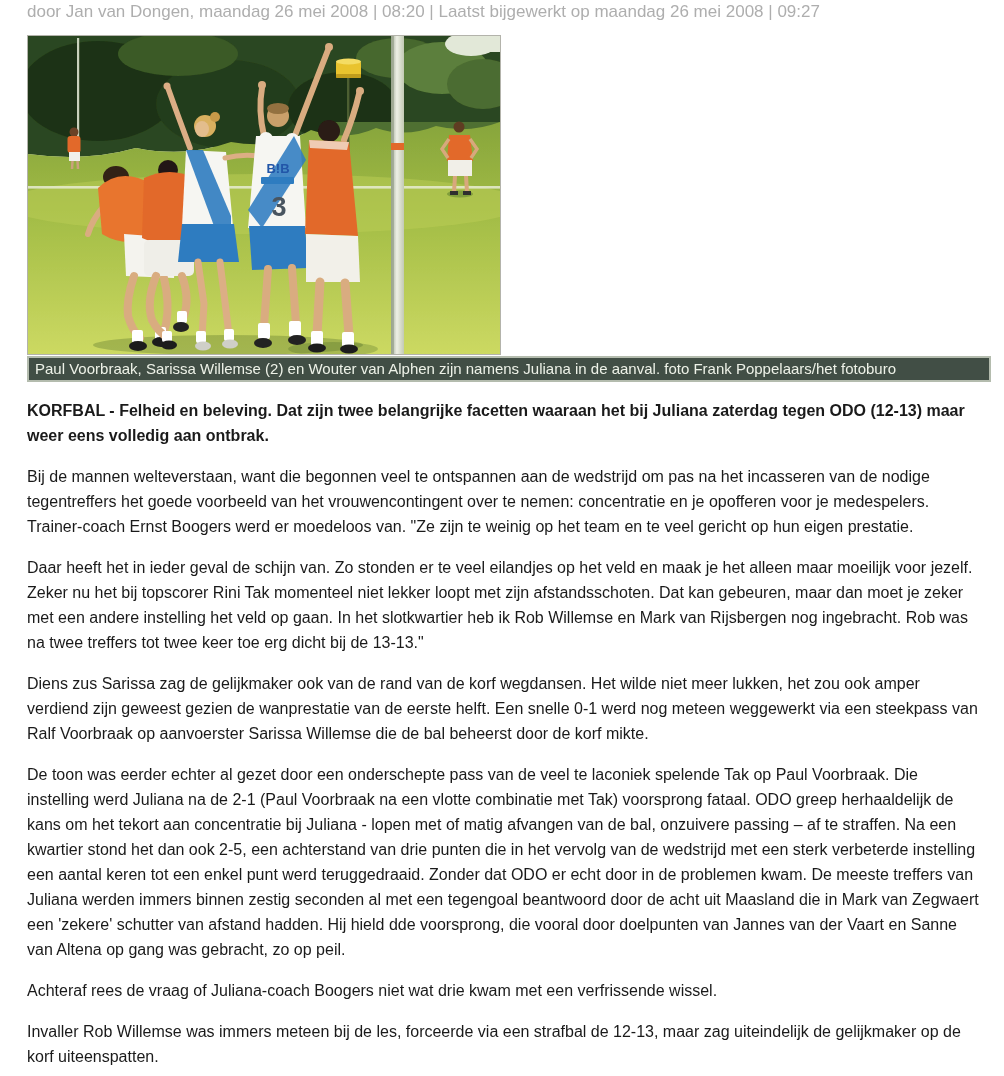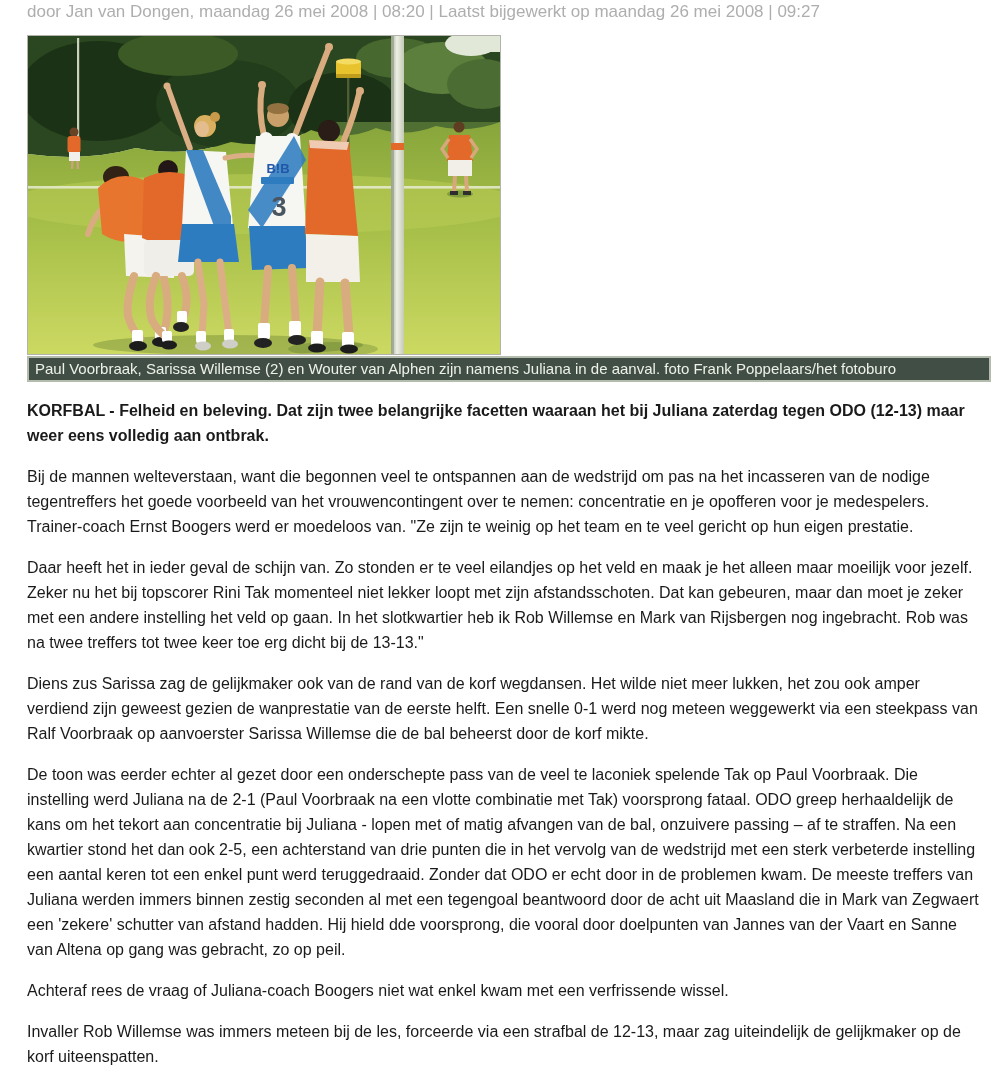--- a/index.html
+++ b/index.html
@@ -243,17 +243,17 @@
     </div>
     <figcaption class="caption">Paul Voorbraak, Sarissa Willemse (2) en Wouter van Alphen zijn namens Juliana in de aanval. foto Frank Poppelaars/het fotoburo</figcaption>
   </figure>
 
   <div class="bodytext">
     <p class="lead">KORFBAL - Felheid en beleving. Dat zijn twee belangrijke facetten waaraan het bij Juliana zaterdag tegen ODO (12-13) maar weer eens volledig aan ontbrak.</p>
     <p>Bij de mannen welteverstaan, want die begonnen veel te ontspannen aan de wedstrijd om pas na het incasseren van de nodige tegentreffers het goede voorbeeld van het vrouwencontingent over te nemen: concentratie en je opofferen voor je medespelers. Trainer-coach Ernst Boogers werd er moedeloos van. "Ze zijn te weinig op het team en te veel gericht op hun eigen prestatie.</p>
     <p>Daar heeft het in ieder geval de schijn van. Zo stonden er te veel eilandjes op het veld en maak je het alleen maar moeilijk voor jezelf. Zeker nu het bij topscorer Rini Tak momenteel niet lekker loopt met zijn afstandsschoten. Dat kan gebeuren, maar dan moet je zeker met een andere instelling het veld op gaan. In het slotkwartier heb ik Rob Willemse en Mark van Rijsbergen nog ingebracht. Rob was na twee treffers tot twee keer toe erg dicht bij de 13-13."</p>
     <p>Diens zus Sarissa zag de gelijkmaker ook van de rand van de korf wegdansen. Het wilde niet meer lukken, het zou ook amper verdiend zijn geweest gezien de wanprestatie van de eerste helft. Een snelle 0-1 werd nog meteen weggewerkt via een steekpass van Ralf Voorbraak op aanvoerster Sarissa Willemse die de bal beheerst door de korf mikte.</p>
     <p>De toon was eerder echter al gezet door een onderschepte pass van de veel te laconiek spelende Tak op Paul Voorbraak. Die instelling werd Juliana na de 2-1 (Paul Voorbraak na een vlotte combinatie met Tak) voorsprong fataal. ODO greep herhaaldelijk de kans om het tekort aan concentratie bij Juliana - lopen met of matig afvangen van de bal, onzuivere passing – af te straffen. Na een kwartier stond het dan ook 2-5, een achterstand van drie punten die in het vervolg van de wedstrijd met een sterk verbeterde instelling een aantal keren tot een enkel punt werd teruggedraaid. Zonder dat ODO er echt door in de problemen kwam. De meeste treffers van Juliana werden immers binnen zestig seconden al met een tegengoal beantwoord door de acht uit Maasland die in Mark van Zegwaert een 'zekere' schutter van afstand hadden. Hij hield dde voorsprong, die vooral door doelpunten van Jannes van der Vaart en Sanne van Altena op gang was gebracht, zo op peil.</p>
-    <p>Achteraf rees de vraag of Juliana-coach Boogers niet wat enkel kwam met een verfrissende wissel.</p>
+    <p>Achteraf rees de vraag of Juliana-coach Boogers niet wat drie kwam met een verfrissende wissel.</p>
     <p>Invaller Rob Willemse was immers meteen bij de les, forceerde via een strafbal de 12-13, maar zag uiteindelijk de gelijkmaker op de korf uiteenspatten.</p>
   </div>
 
 </div>
 
 </body></html>

